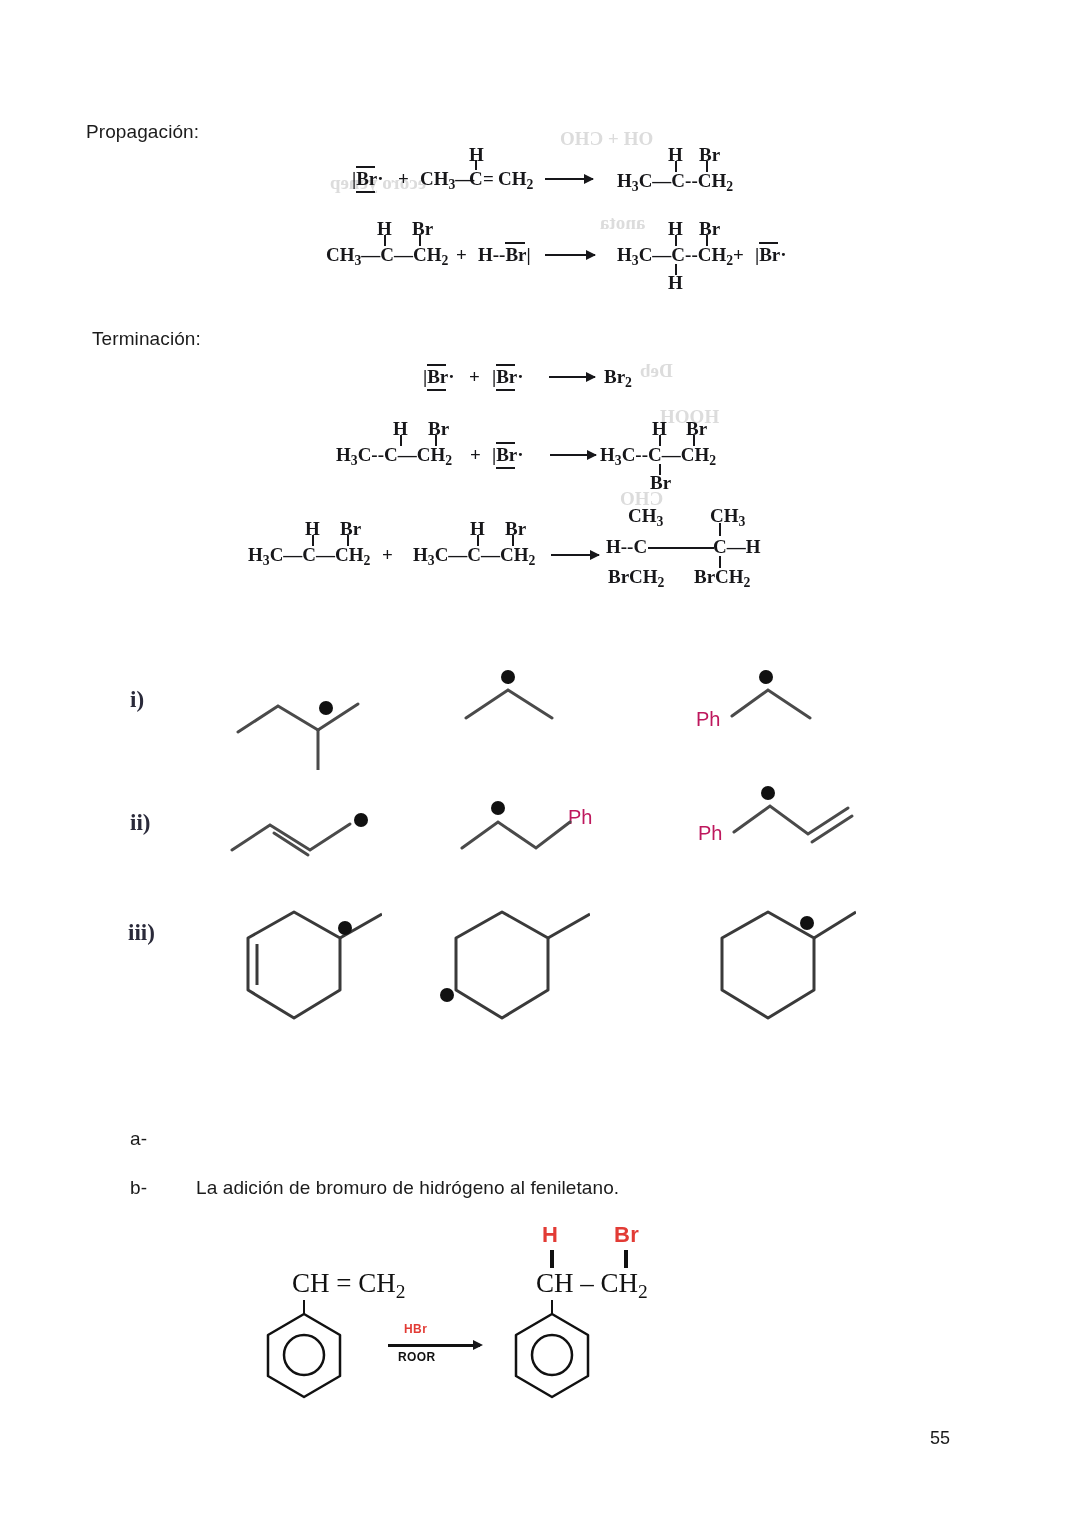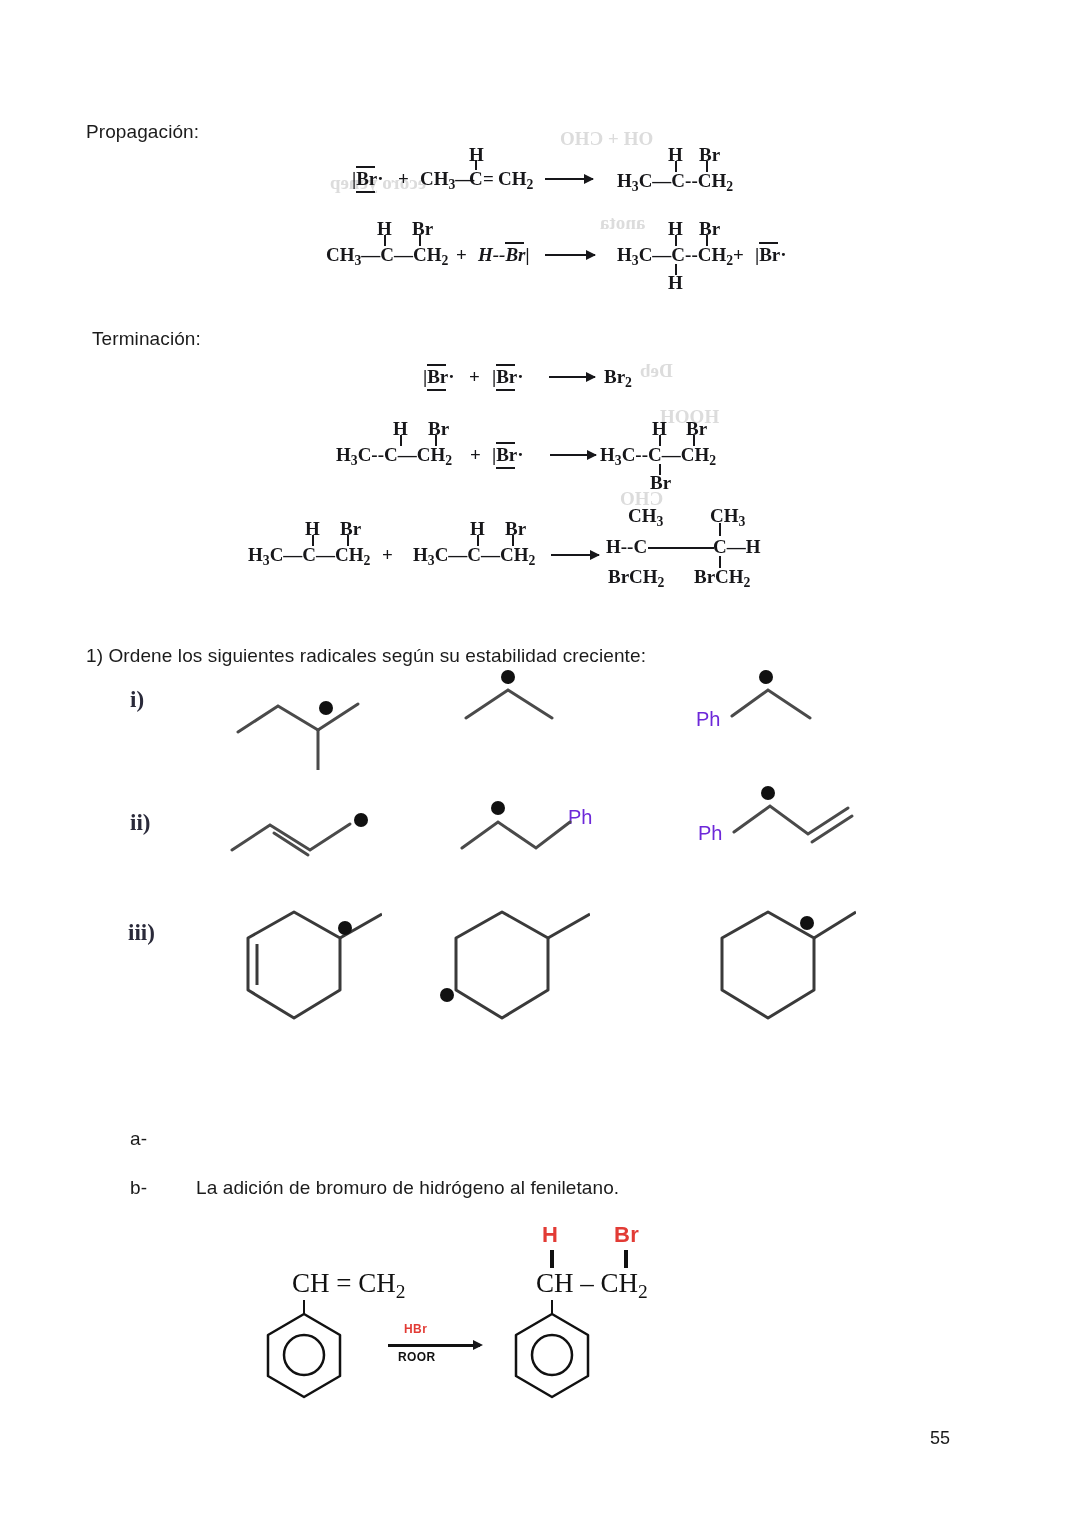--- a/index.html
+++ b/index.html
@@ -111,21 +111,21 @@
     font-family: "Liberation Serif", serif;
     font-weight: bold;
     font-size: 23px;
     color: #2a2a3a;
   }
 
   .ph-label {
     position: absolute;
     font-family: "Liberation Sans", sans-serif;
     font-size: 20px;
-    color: #6d28d9;
+    color: #be185d;
     font-weight: 500;
   }
 
   
   .scheme-txt {
     position: absolute;
     font-family: "Liberation Serif", serif;
     font-size: 27px;
     color: #111;
     white-space: nowrap;
@@ -178,21 +178,21 @@
   </div>
 
   <div class="chem chem-sm" style="left:377px; top:218px;">H</div>
   <div class="chem chem-sm" style="left:412px; top:218px;">Br</div>
   <div class="bond-v" style="left:384px; top:235px; height:11px;"></div>
   <div class="bond-v" style="left:419px; top:235px; height:11px;"></div>
   <div class="chem chem-sm" style="left:326px; top:244px;">
     <span>CH</span><span class="sub">3</span><span>—</span><span>C</span><span>—</span><span>CH</span><span class="sub">2</span>
   </div>
   <div class="chem chem-sm" style="left:456px; top:244px;">+</div>
-  <div class="chem chem-sm" style="left:478px; top:244px;font-style:italic;">
+  <div class="chem chem-sm" style="left:478px; top:244px;">
     <span>H</span><span>--</span><span class="brad"><span class="bar"></span><span>Br</span></span><span>|</span>
   </div>
   <div class="arrow-long" style="left:545px; top:254px; width:50px;"></div>
 
   <div class="chem chem-sm" style="left:668px; top:218px;">H</div>
   <div class="chem chem-sm" style="left:699px; top:218px;">Br</div>
   <div class="bond-v" style="left:675px; top:235px; height:11px;"></div>
   <div class="bond-v" style="left:706px; top:235px; height:11px;"></div>
   <div class="chem chem-sm" style="left:617px; top:244px;">
     <span>H</span><span class="sub">3</span><span>C</span><span>—</span><span>C</span><span>--</span><span>CH</span><span class="sub">2</span>
@@ -273,21 +273,20 @@
     <span>C</span><span>—</span><span>H</span>
   </div>
   <div class="bond-v" style="left:719px; top:556px; height:12px;"></div>
   <div class="chem chem-sm" style="left:608px; top:566px;">
     <span>BrCH</span><span class="sub">2</span>
   </div>
   <div class="chem chem-sm" style="left:694px; top:566px;">
     <span>BrCH</span><span class="sub">2</span>
   </div>
 
-  <div class="body-text q1-text">1) Ordene los siguientes radicales según su estabilidad creciente:</div>
 
   <div class="roman" style="left:130px; top:687px;">i)</div>
 
   <svg class="struct" style="left:230px; top:670px;" width="130" height="100">
     <g stroke="#4a4a4a" stroke-width="3" fill="none" stroke-linecap="round">
       <path d="M8 62 L48 36 L88 60"></path>
       <path d="M88 60 L128 34"></path>
       <path d="M88 60 L88 100"></path>
     </g>
     <circle cx="96" cy="38" r="7" fill="#111"></circle>

